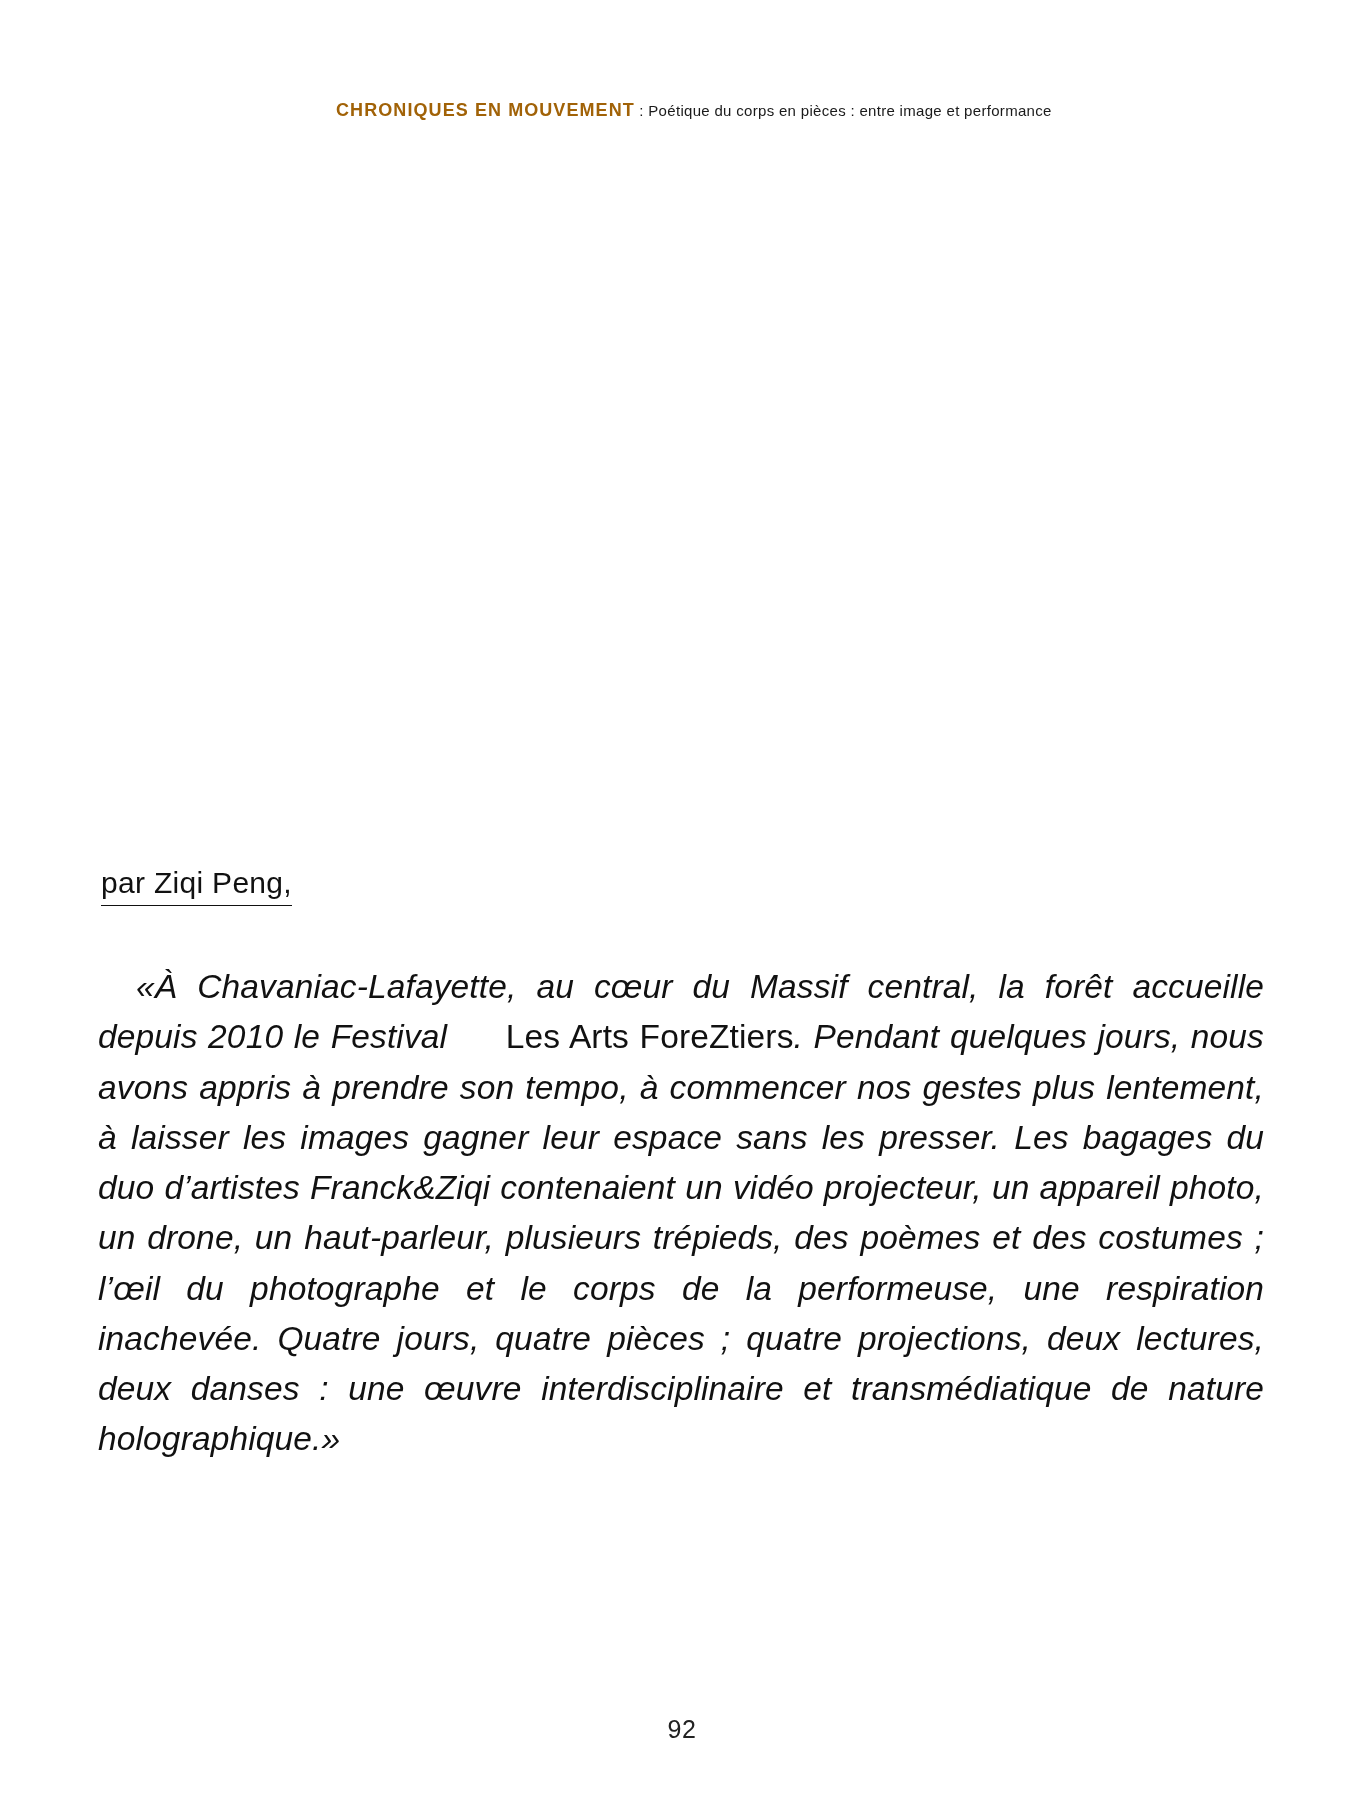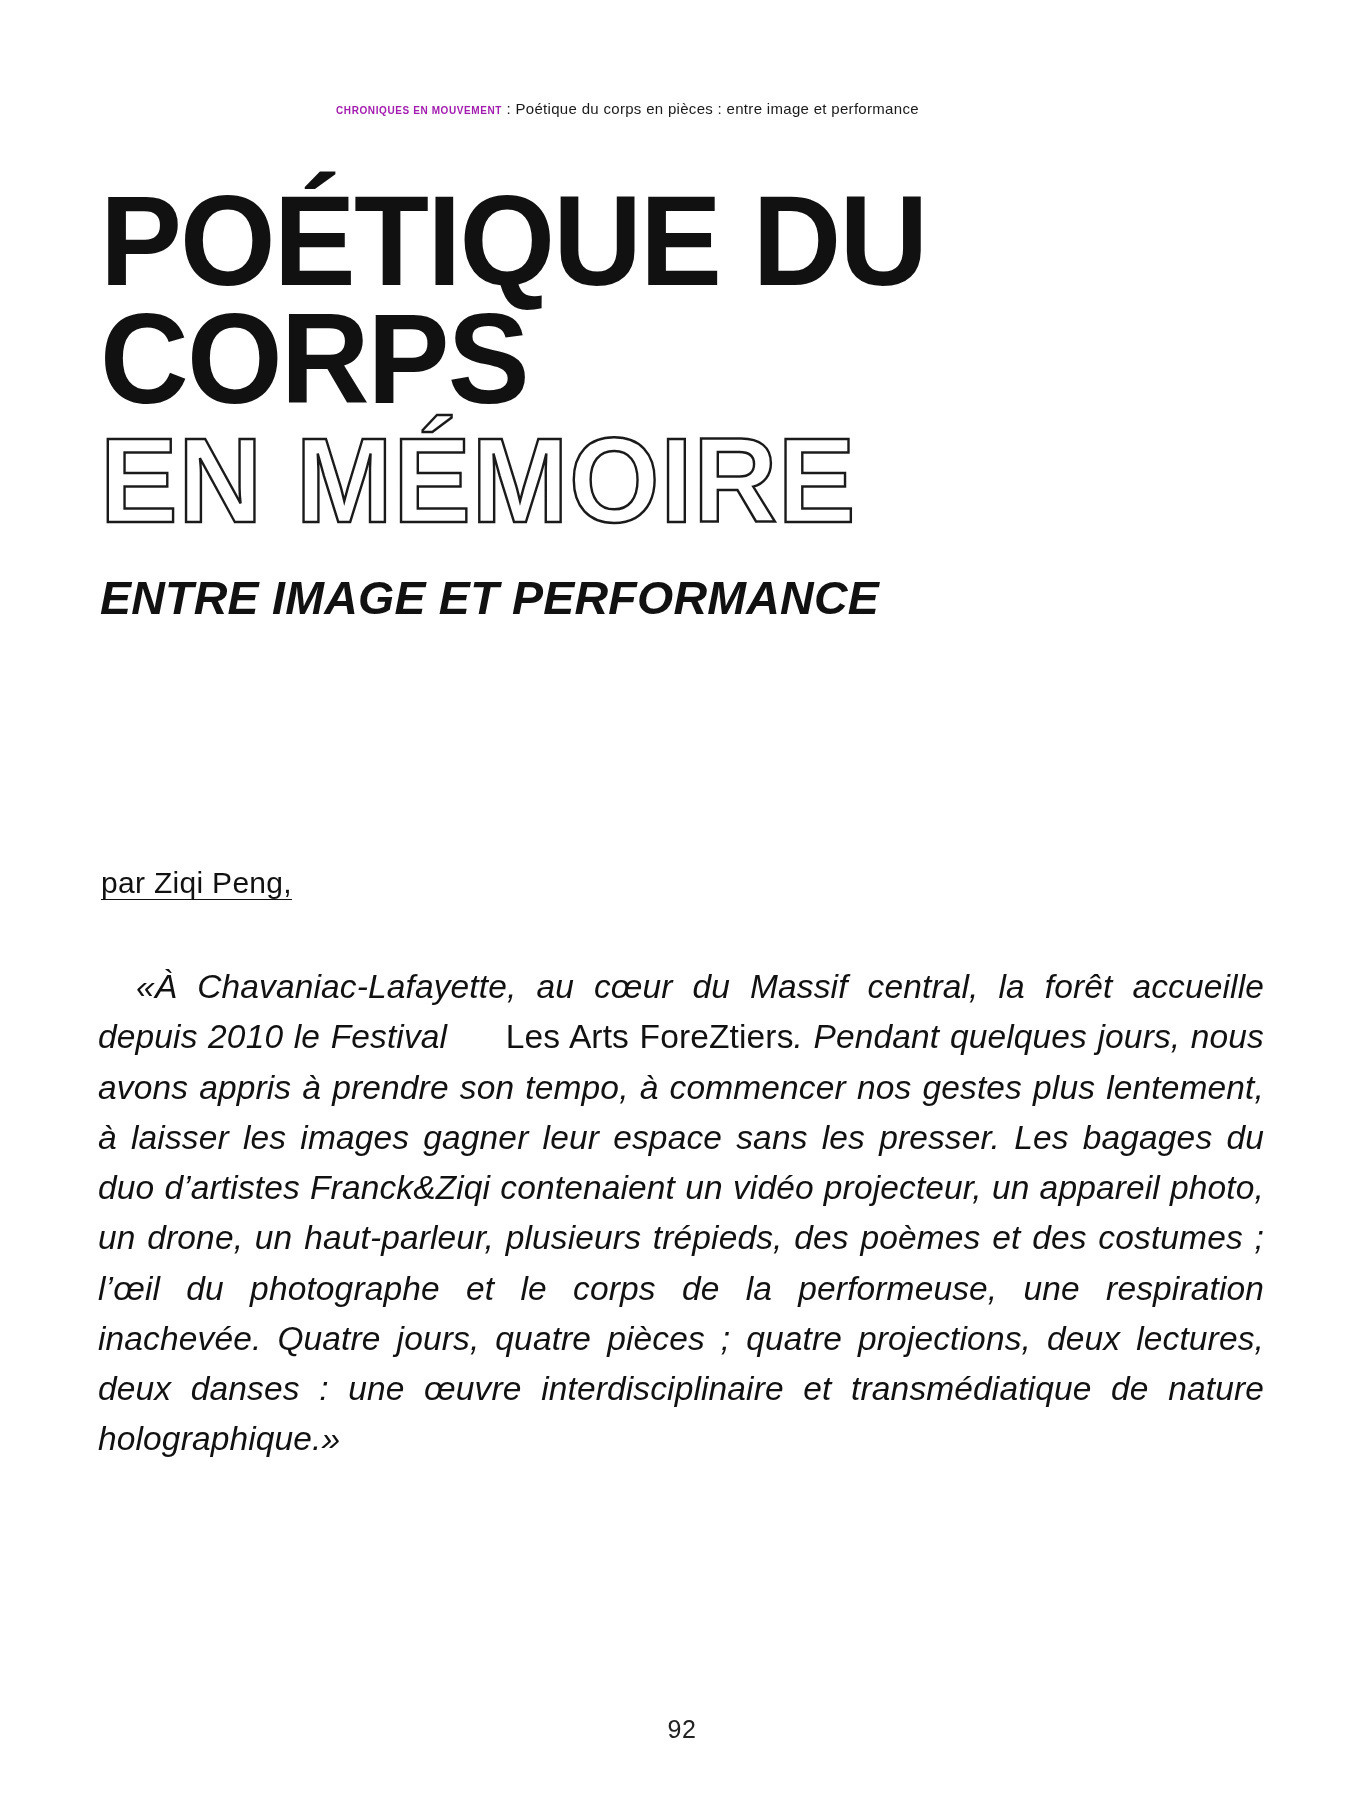--- a/index.html
+++ b/index.html
@@ -26,24 +26,24 @@
   .running-head {
     position: absolute;
     top: 100px;
     left: 336px;
     right: 120px;
     font-size: 15.5px;
     letter-spacing: 0.02em;
     white-space: nowrap;
   }
   .running-head .rh-section {
-    color: #a21caf;
+    color: #a16207;
     font-weight: 700;
     letter-spacing: 0.06em;
-    font-size: 10px;
+    font-size: 18px;
   }
   .running-head .rh-title {
     color: #1a1a1a;
     font-weight: 400;
     font-size: 15px;
   }
 
   
   .title-block {
     position: absolute;
@@ -99,21 +99,21 @@
     position: absolute;
     top: 866px;
     left: 101px;
     font-size: 30px;
     font-weight: 400;
     color: #111111;
     letter-spacing: 0.01em;
   }
   .byline span {
     border-bottom: 1.6px solid #111111;
-    padding-bottom: 0;
+    padding-bottom: 6px;
   }
 
   
   .lead {
     position: absolute;
     top: 962px;
     left: 98px;
     width: 1166px;
     font-size: 33.5px;
     line-height: 1.5;
@@ -147,28 +147,20 @@
 </style>
 </head>
 <body>
 
 <div class="page">
 
   <div class="running-head">
     <span class="rh-section">CHRONIQUES EN MOUVEMENT</span><span class="rh-title"> : </span><span class="rh-title">Poétique du corps en pièces : entre image et performance</span>
   </div>
 
-  <div class="title-block">
-    <h1 class="title-solid">
-      <span>POÉTIQUE DU</span>
-      <span class="title-line2">CORPS</span>
-    </h1>
-    <div class="title-outline">EN MÉMOIRE</div>
-    <div class="subtitle">ENTRE IMAGE ET PERFORMANCE</div>
-  </div>
 
   <div class="byline">
     <span>par Ziqi Peng,</span>
   </div>
 
   <div class="lead">
     <span class="indent"></span><span>«À Chavaniac-Lafayette, au cœur du Massif central, la forêt accueille depuis 2010 le Festival </span><span class="upright">Les Arts ForeZtiers</span><span>. Pendant quelques jours, nous avons appris à prendre son tempo, à commencer nos gestes plus lentement, à laisser les images gagner leur espace sans les presser. Les bagages du duo d’artistes Franck&amp;Ziqi contenaient un vidéo projecteur, un appareil photo, un drone, un haut-parleur, plusieurs trépieds, des poèmes et des costumes ; l’œil du photographe et le corps de la performeuse, une respiration inachevée. Quatre jours, quatre pièces ; quatre projections, deux lectures, deux danses : une œuvre interdisciplinaire et transmédiatique de nature holographique.»</span>
   </div>
 
   <div class="folio">92</div>

